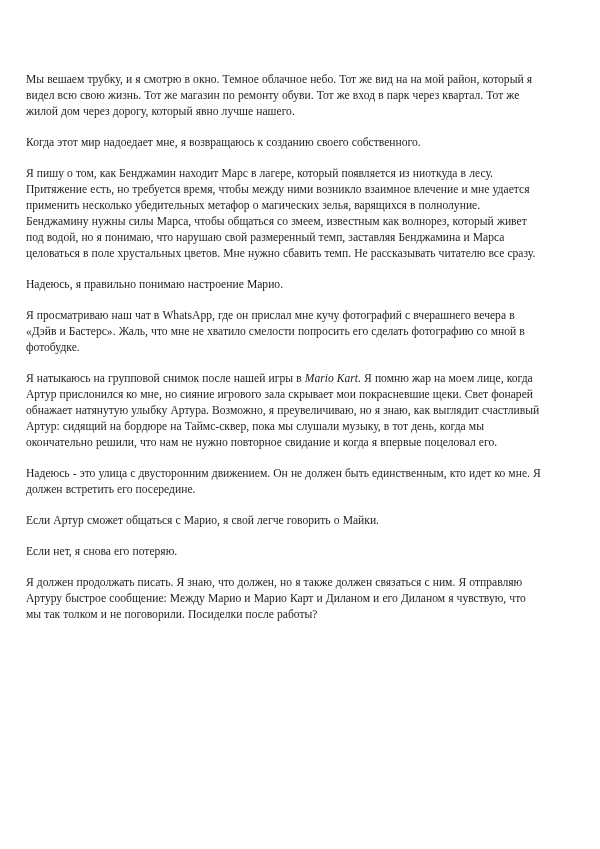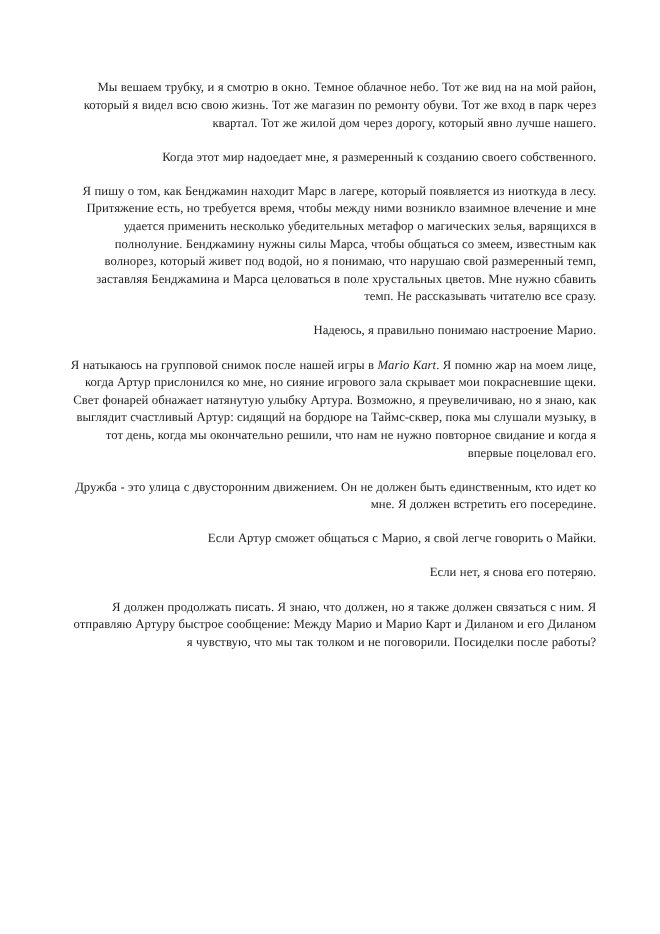--- a/index.html
+++ b/index.html
@@ -9,46 +9,47 @@
   body {
     width: 600px;
     height: 849px;
     background: #ffffff;
     overflow: hidden;
   }
   .page {
     box-sizing: border-box;
     width: 600px;
     height: 849px;
-    padding: 72px 58px 40px 62px;
+    padding: 72px 58px 40px 26px;
     font-family: "Liberation Serif", serif;
     font-size: 11.6px;
     line-height: 16px;
     color: #1e1e1e;
-    text-align: right;
+    text-align: left;
   }
   .page p {
     margin: 0 0 15px 0;
     word-spacing: 0.2px;
   }
   .page p:last-child {
     margin-bottom: 16px;
   }
   .seg-italic {
     font-style: italic;
   }
 </style>
 </head>
 <body style="background: rgb(255, 255, 255);">
 
 <div class="page" style="color: rgb(30, 30, 30);">
   <div id="page-content">
       <p><span class="seg-normal">Мы вешаем трубку, и я смотрю в окно. Темное облачное небо. Тот же вид на на мой район, который я видел всю свою жизнь. Тот же магазин по ремонту обуви. Тот же вход в парк через квартал. Тот же жилой дом через дорогу, который явно лучше нашего.</span></p>
-      <p><span class="seg-normal">Когда этот мир надоедает мне, я размеренный к созданию своего собственного.</span></p>
+      <p><span class="seg-normal">Когда этот мир надоедает мне, я возвращаюсь к созданию своего собственного.</span></p>
       <p><span class="seg-normal">Я пишу о том, как Бенджамин находит Марс в лагере, который появляется из ниоткуда в лесу. Притяжение есть, но требуется время, чтобы между ними возникло взаимное влечение и мне удается применить несколько убедительных метафор о магических зелья, варящихся в полнолуние. Бенджамину нужны силы Марса, чтобы общаться со змеем, известным как волнорез, который живет под водой, но я понимаю, что нарушаю свой размеренный темп, заставляя Бенджамина и Марса целоваться в поле хрустальных цветов. Мне нужно сбавить темп. Не рассказывать читателю все сразу.</span></p>
       <p><span class="seg-normal">Надеюсь, я правильно понимаю настроение Марио.</span></p>
+      <p><span class="seg-normal">Я просматриваю наш чат в WhatsApp, где он прислал мне кучу фотографий с вчерашнего вечера в «Дэйв и Бастерс». Жаль, что мне не хватило смелости попросить его сделать фотографию со мной в фотобудке.</span></p>
       <p><span class="seg-normal">Я натыкаюсь на групповой снимок после нашей игры в </span><span class="seg-italic">Mario Kart</span><span class="seg-normal">. Я помню жар на моем лице, когда Артур прислонился ко мне, но сияние игрового зала скрывает мои покрасневшие щеки. Свет фонарей обнажает натянутую улыбку Артура. Возможно, я преувеличиваю, но я знаю, как выглядит счастливый Артур: сидящий на бордюре на Таймс-сквер, пока мы слушали музыку, в тот день, когда мы окончательно решили, что нам не нужно повторное свидание и когда я впервые поцеловал его.</span></p>
-      <p><span class="seg-normal">Дружба - это улица с двусторонним движением. Он не должен быть единственным, кто идет ко мне. Я должен встретить его посередине.</span></p>
+      <p><span class="seg-normal">Надеюсь - это улица с двусторонним движением. Он не должен быть единственным, кто идет ко мне. Я должен встретить его посередине.</span></p>
       <p><span class="seg-normal">Если Артур сможет общаться с Марио, я свой легче говорить о Майки.</span></p>
       <p><span class="seg-normal">Если нет, я снова его потеряю.</span></p>
       <p><span class="seg-normal">Я должен продолжать писать. Я знаю, что должен, но я также должен связаться с ним. Я отправляю Артуру быстрое сообщение: Между Марио и Марио Карт и Диланом и его Диланом я чувствую, что мы так толком и не поговорили. Посиделки после работы?</span></p>
     </div>
 </div>
 
 </body></html>

